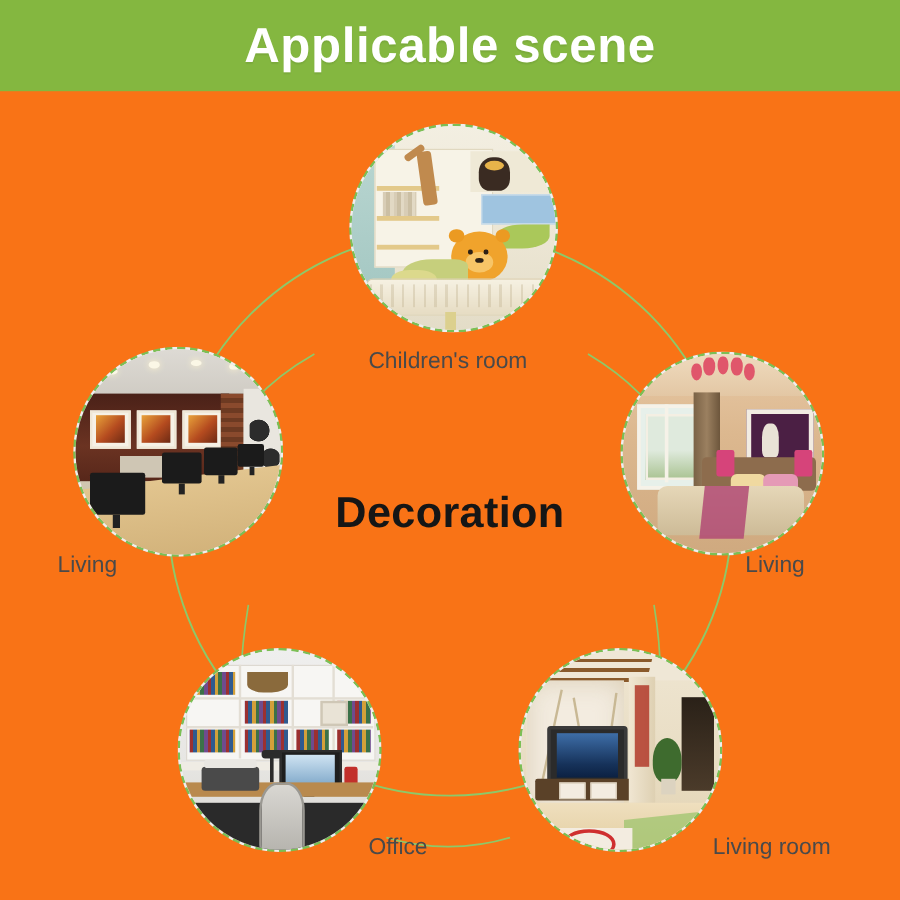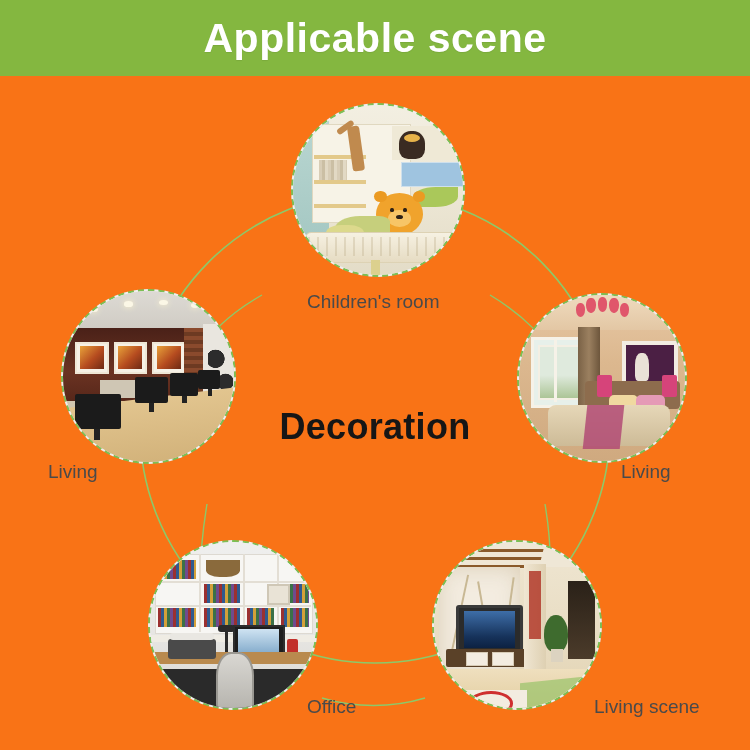--- a/index.html
+++ b/index.html
@@ -303,21 +303,21 @@
             <div class="ph door"></div>
             <div class="ph plant"></div>
               <div class="ph pot"></div>
             <div class="ph floor"></div>
             <div class="ph glass"></div>
             <div class="ph rug"></div>
               <div class="ph rugc"></div>
           </div>
         </div>
       </div>
-      <div class="node-label" style="left:594px;top:620px;">Living scene</div>
+      <div class="node-label" style="left:594px;top:620px;">Living room</div>
     </div>
 
     <div class="node">
       <div class="circle" style="left:148px;top:464px;width:170px;height:170px;">
         <div class="photo">
           <div class="ph std">
             <div class="ph unit"></div>
             <div class="ph vdiv v1"></div>
               <div class="ph vdiv v2"></div>
               <div class="ph vdiv v3"></div>

